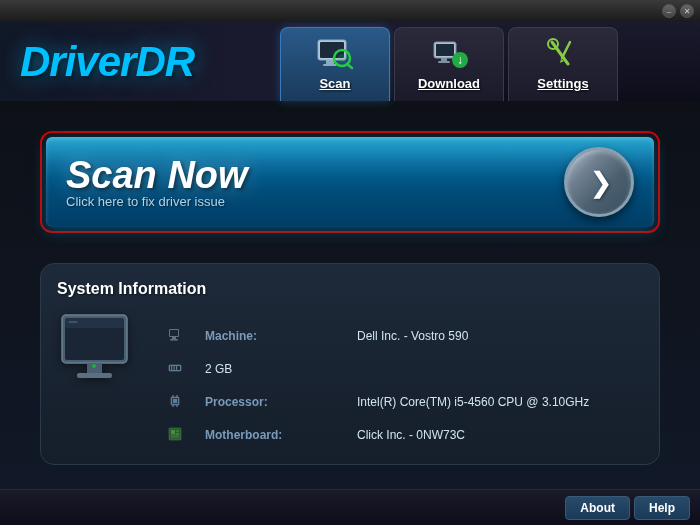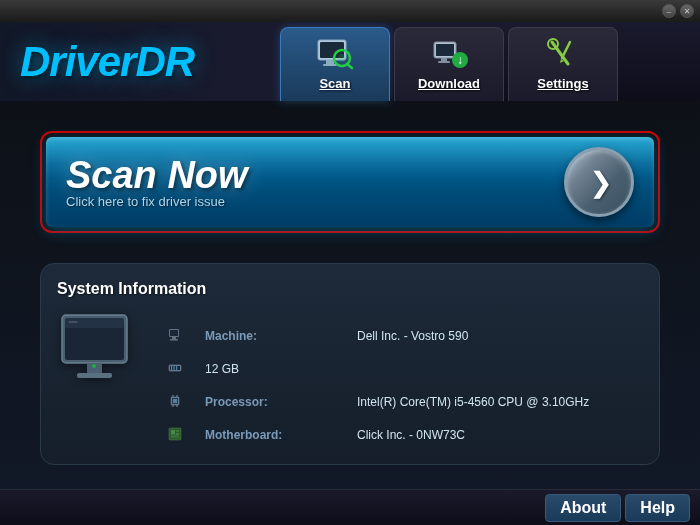--- a/index.html
+++ b/index.html
@@ -281,21 +281,21 @@
       display: flex;
       align-items: center;
       justify-content: flex-end;
       padding-right: 10px;
       gap: 4px;
     }
 
     .bottom-btn {
       padding: 4px 14px;
       border-radius: 4px;
-      font-size: 16px;
+      font-size: 12px;
       font-weight: bold;
       cursor: pointer;
       border: 1px solid #3a5a7a;
       background: linear-gradient(to bottom, #2a4a6a, #1a3a5a);
       color: #ffffff;
     }
 
     
     .monitor-svg {
       filter: drop-shadow(0 2px 4px rgba(0,0,0,0.5));
@@ -419,21 +419,21 @@
           <div class="info-row">
             <div class="info-icon">
               <svg width="14" height="14" viewBox="0 0 14 14">
                   <rect x="1" y="4" width="12" height="6" rx="1" fill="#607080" stroke="#8090a0" stroke-width="0.5"></rect>
                   <rect x="2" y="5" width="10" height="4" fill="#1a2535"></rect>
                   <rect x="3" y="5" width="1.2" height="4" fill="#5080a0"></rect>
                   <rect x="5.5" y="5" width="1.2" height="4" fill="#5080a0"></rect>
                   <rect x="8" y="5" width="1.2" height="4" fill="#5080a0"></rect>
                 </svg>
             </div>
-            <span class="info-value">12 GB</span>
+            <span class="info-value">2 GB</span>
           </div>
           <div class="info-row">
             <div class="info-icon">
               <svg width="14" height="14" viewBox="0 0 14 14">
                   <rect x="3" y="3" width="8" height="8" rx="1" fill="#607080" stroke="#8090a0" stroke-width="0.5"></rect>
                   <rect x="4" y="4" width="6" height="6" fill="#2a3a4a"></rect>
                   <rect x="5" y="5" width="4" height="4" fill="#5080a0"></rect>
                   <line x1="5" y1="1" x2="5" y2="3" stroke="#8090a0" stroke-width="1"></line>
                   <line x1="9" y1="1" x2="9" y2="3" stroke="#8090a0" stroke-width="1"></line>
                   <line x1="5" y1="11" x2="5" y2="13" stroke="#8090a0" stroke-width="1"></line>

